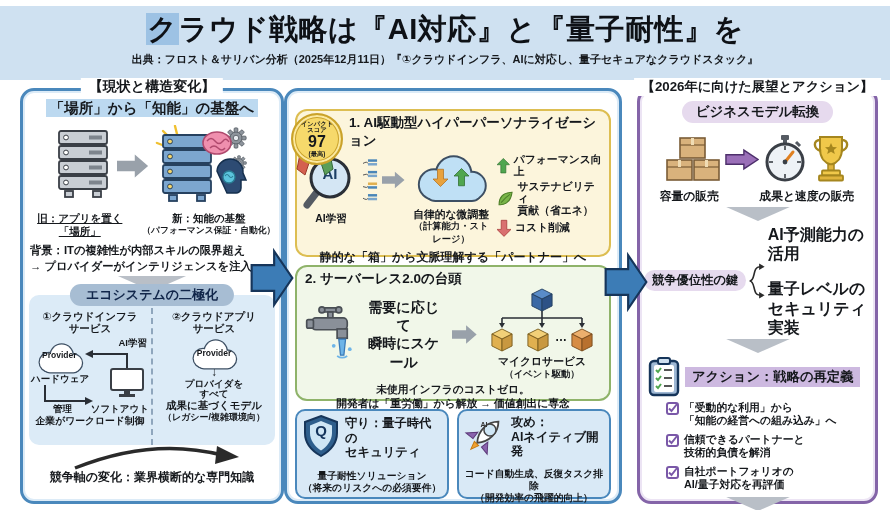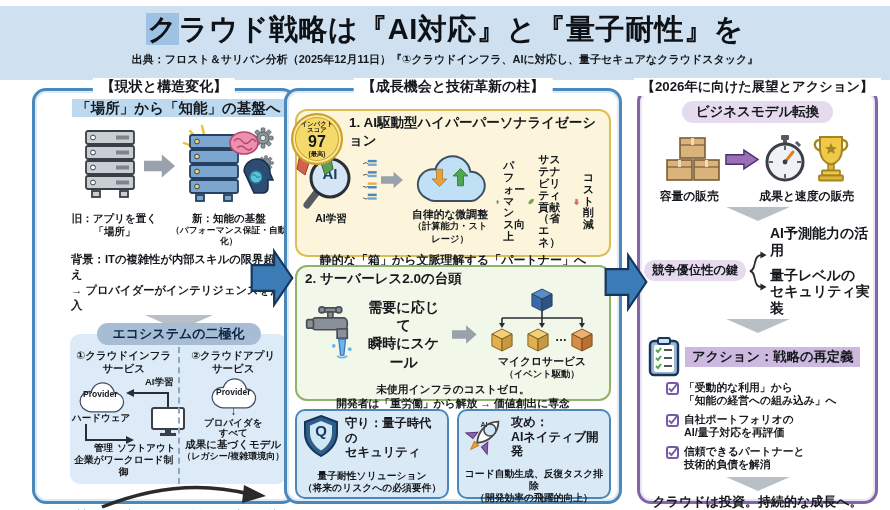--- a/index.html
+++ b/index.html
@@ -7,36 +7,36 @@
          font-family:"Liberation Sans","DejaVu Sans",sans-serif;color:#15181c;font-weight:700;}
   
   .hdr{position:absolute;left:0;top:6px;width:100%;height:74px;background:#cfe1f1;text-align:center;}
   .title{margin:4px 0 0;font-size:29px;font-weight:800;letter-spacing:.5px;color:#0e1116;}
   .title .hl{background:#9dc2e4;padding:0 1px;}
   .src{font-size:11px;font-weight:700;margin-top:2px;color:#15181c;}
   
   .panel{position:absolute;top:88px;height:416px;background:#fff;border-radius:14px;box-sizing:border-box;}
   .panel.bl{border:3px solid #4a88bc;box-shadow:inset 0 0 0 2px #dcebf7;}
   .panel.pu{border:3px solid #8464a8;box-shadow:inset 0 0 0 2px #ece4f4;}
-  .pL{left:32px;width:264px;padding-left:29px;}
+  .pL{left:20px;width:264px;}
   .pM{left:284px;width:338px;}
   .pR{left:637px;width:241px;}
   .ptitle{position:absolute;top:-13px;left:50%;transform:translateX(-50%);background:#fff;
           padding:0 8px;font-size:14px;font-weight:800;white-space:nowrap;}
   .bigarr{position:absolute;z-index:6;}
   .a1{left:249px;top:248px;}
   .a2{left:603px;top:252px;}
   .chev{display:block;margin:2px auto;}
   
   .sub{margin-top:8px;text-align:center;font-size:14.5px;font-weight:800;}
   .sub span{background:#bcd9f0;padding:1px 4px;}
   .srvrow{display:flex;align-items:center;justify-content:center;gap:6px;margin-top:4px;height:88px;}
   .srvlabels{display:flex;margin-top:2px;}
   .srvlabels>div{font-size:10.5px;font-weight:800;text-align:center;line-height:1.25;}
-  .srvlabels .o{width:44%;}
+  .srvlabels .o{width:44%;text-decoration:underline;}
   .srvlabels .n{width:56%;}
   .srvlabels .sm{font-size:8.8px;}
   .bgtxt{margin-top:5px;padding:0 7px;font-size:11.3px;font-weight:800;line-height:1.35;}
   .eco{position:relative;margin:4px 6px 0;background:#dcebf7;border-radius:10px;height:150px;padding-top:13px;box-sizing:border-box;}
   .ecopill{position:absolute;top:-11px;left:50%;transform:translateX(-50%);background:#a7bdd3;color:#11264a;
            border-radius:13px;padding:2px 16px;font-size:13px;font-weight:800;white-space:nowrap;}
   .ecocols{display:flex;height:100%;}
   .ecocol{flex:1;position:relative;padding:2px 2px 0;box-sizing:border-box;}
   .ecocol.r{border-left:2px dashed #8fa6bd;}
   .ecottl{font-size:10.5px;font-weight:800;text-align:center;line-height:1.2;}
@@ -57,21 +57,21 @@
   .sec1{margin-top:18px;background:#fcf5dc;border:2.5px solid #ddbe52;height:148px;padding:3px 6px 2px;}
   .sec1 .ttl{font-size:13.5px;font-weight:800;padding-left:46px;}
   .s1row{display:flex;align-items:flex-start;justify-content:center;gap:4px;margin-top:2px;}
   .mag{position:relative;width:58px;text-align:center;}
   .mag .ai{position:absolute;left:13px;top:13px;width:28px;text-align:center;font-size:15px;font-weight:800;color:#1c3f66;}
   .mag .lbl{font-size:10.5px;font-weight:800;margin-top:-2px;}
   .cloudblk{width:96px;text-align:center;position:relative;}
   .cloudblk .inarr{position:absolute;left:0;top:16px;width:100%;display:flex;justify-content:center;gap:6px;}
   .cloudcap1{font-size:10.8px;font-weight:800;line-height:1.15;}
   .cloudcap2{font-size:9.3px;font-weight:800;}
-  .bens{display:flex;flex-direction:row;gap:3px;font-size:10.8px;font-weight:800;width:128px;margin-top:2px;}
+  .bens{display:flex;flex-direction:column;gap:3px;font-size:10.8px;font-weight:800;width:128px;margin-top:2px;}
   .ben{display:flex;align-items:center;gap:4px;line-height:1.1;}
   .s1foot{text-align:center;font-size:12px;font-weight:800;margin-top:3px;}
   .sec2{margin-top:8px;background:#f1f7e9;border:2.5px solid #8fb36a;height:136px;padding:3px 8px;}
   .sec2 .ttl{font-size:13.5px;font-weight:800;}
   .s2row{display:flex;align-items:center;justify-content:center;gap:6px;}
   .scaletxt{font-size:14px;font-weight:800;text-align:center;line-height:1.3;}
   .tree{position:relative;width:120px;text-align:center;}
   .tree .dots{position:absolute;left:72px;top:42px;font-size:12px;font-weight:800;}
   .treecap1{font-size:10.8px;font-weight:800;line-height:1.1;}
   .treecap2{font-size:9.3px;font-weight:800;}
@@ -85,21 +85,21 @@
   .dttl{font-size:12.3px;font-weight:800;line-height:1.2;}
   .ddesc{text-align:center;font-size:9.8px;font-weight:800;line-height:1.25;margin-top:8px;}
   
   .pillA{margin:10px auto 0;width:max-content;background:#e6daee;border-radius:14px;padding:2px 14px;
          font-size:13.5px;font-weight:800;}
   .bmrow{display:flex;align-items:center;justify-content:center;gap:4px;margin-top:6px;height:60px;}
   .bmlabels{display:flex;font-size:11.8px;font-weight:800;text-align:center;}
   .bmlabels .l1{width:42%;}.bmlabels .l2{width:58%;}
   .adv{display:flex;align-items:center;gap:2px;padding:2px 4px 0;}
   .advpill{background:#e6daee;border-radius:12px;padding:2px 8px;font-size:12.3px;font-weight:800;white-space:nowrap;}
-  .advitems{display:flex;flex-direction:column;gap:8px;font-size:14px;font-weight:800;line-height:1.2;justify-content:space-between;}
+  .advitems{display:flex;flex-direction:column;gap:16px;font-size:16px;font-weight:800;line-height:1.2;justify-content:space-between;}
   .acthead{display:flex;align-items:center;gap:5px;padding:2px 4px 0 8px;}
   .actttl{background:#cdb9e0;padding:1px 7px;font-size:13.3px;font-weight:800;white-space:nowrap;}
   .cklist{margin:4px 0 0 26px;display:flex;flex-direction:column;gap:5px;}
   .ck{display:flex;gap:5px;font-size:10.8px;font-weight:800;line-height:1.25;}
   .ckbox{flex:0 0 auto;margin-top:1px;}
   .rfoot{text-align:center;font-size:13px;font-weight:800;margin-top:2px;}
 </style>
 </head>
 <body>
 
@@ -324,21 +324,20 @@
     </div>
 
     <svg class="curve" width="190" height="26" viewBox="0 0 190 26">
       <path d="M18 23 Q95 -8 165 10" fill="none" stroke="#2a2a2a" stroke-width="3.5"></path>
       <polygon points="160,1 182,12 158,19" fill="#2a2a2a"></polygon>
     </svg>
     <div class="lfoot">競争軸の変化：業界横断的な専門知識</div>
   </section>
 
   <section class="panel bl pM">
-    <div class="ptitle">【成長機会と技術革新の柱】</div>
 
     <div class="badge">
       <svg style="position:absolute;left:6px;top:36px" width="40" height="30" viewBox="0 0 40 30">
         <polygon points="6,0 18,2 10,26 2,20" fill="#d4604f" stroke="#9a3a2c"></polygon>
         <polygon points="34,0 22,2 30,26 38,20" fill="#5a9e5a" stroke="#35693a"></polygon>
       </svg>
       <div class="bcirc">
         <span class="t1">インパクト</span>
         <span class="t2">スコア</span>
         <span class="num">97</span>
@@ -601,28 +600,28 @@
           <rect x="1" y="1" width="11" height="11" rx="2" fill="#fff" stroke="#7a58a8" stroke-width="2"></rect>
           <path d="M3 6.5 l2.5 2.5 L11 2" fill="none" stroke="#7a58a8" stroke-width="2"></path>
         </svg>
         <span><span>「受動的な利用」から</span><br><span>「知能の経営への組み込み」へ</span></span>
       </div>
       <div class="ck">
         <svg class="ckbox" width="13" height="13" viewBox="0 0 13 13">
           <rect x="1" y="1" width="11" height="11" rx="2" fill="#fff" stroke="#7a58a8" stroke-width="2"></rect>
           <path d="M3 6.5 l2.5 2.5 L11 2" fill="none" stroke="#7a58a8" stroke-width="2"></path>
         </svg>
-        <span><span>自社ポートフォリオの</span><br><span>AI/量子対応を再評価</span></span>
+        <span><span>信頼できるパートナーと</span><br><span>技術的負債を解消</span></span>
       </div>
       <div class="ck">
         <svg class="ckbox" width="13" height="13" viewBox="0 0 13 13">
           <rect x="1" y="1" width="11" height="11" rx="2" fill="#fff" stroke="#7a58a8" stroke-width="2"></rect>
           <path d="M3 6.5 l2.5 2.5 L11 2" fill="none" stroke="#7a58a8" stroke-width="2"></path>
         </svg>
-        <span><span>信頼できるパートナーと</span><br><span>技術的負債を解消</span></span>
+        <span><span>自社ポートフォリオの</span><br><span>AI/量子対応を再評価</span></span>
       </div>
     </div>
 
     <svg class="chev" width="130" height="14" style="margin-top:5px">
         <use href="#chev"></use>
       </svg>
     <div class="rfoot">クラウドは投資。持続的な成長へ。</div>
   </section>
 
 </div>

